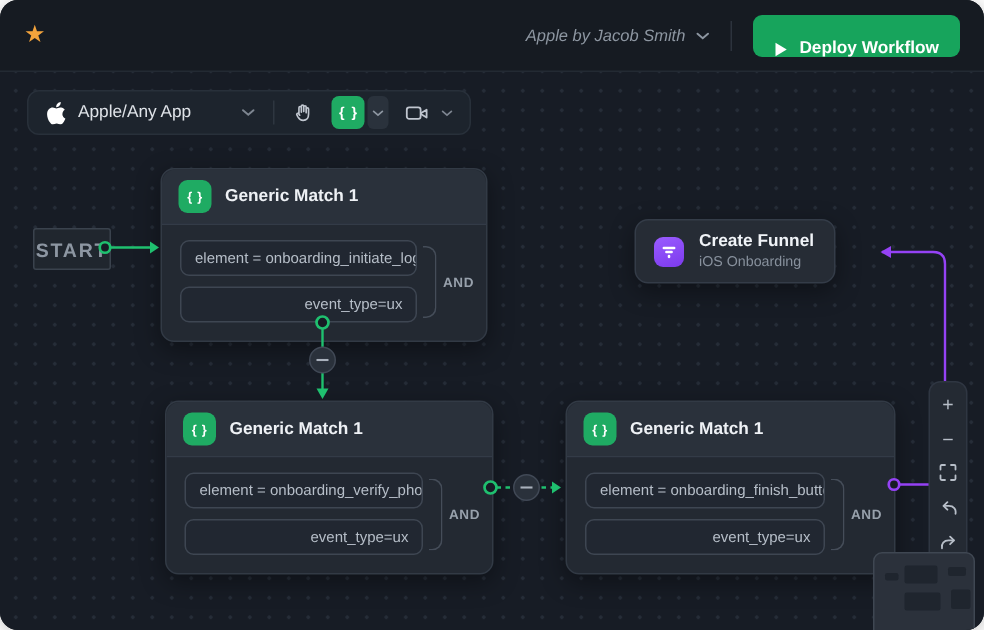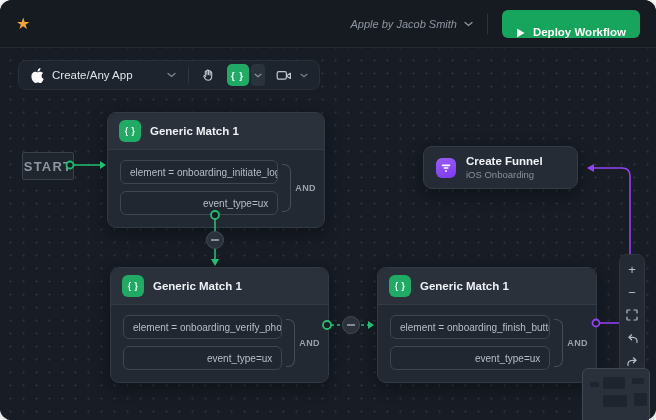--- a/index.html
+++ b/index.html
@@ -48,21 +48,21 @@
         border-radius:6px;color:#b6bec8;font-size:10px;white-space:nowrap;overflow:hidden;cursor:pointer;box-sizing:border-box;}
   .pill + .pill{margin-top:7px;justify-content:flex-end;}
   .andwrap{display:flex;align-items:center;margin-left:4px;}
   .brace{width:8px;height:46px;border:1.5px solid #454d59;border-left:none;border-radius:0 7px 7px 0;margin-right:4px;}
   .and-label{font-size:9px;font-weight:700;color:#98a1ac;letter-spacing:.4px;}
 
   .start-node{position:absolute;left:22px;top:104px;width:50px;height:26px;background:#20262e;
               border:1px solid #3a424d;border-radius:2px;display:flex;align-items:center;justify-content:center;
               color:#8d96a2;font-size:13px;font-weight:700;letter-spacing:1.2px;z-index:1;cursor:pointer;}
 
-  .funnel-node{position:absolute;left:423px;top:98px;width:155px;height:43px;background:#262c35;
+  .funnel-node{position:absolute;left:423px;top:98px;width:134px;height:43px;background:#262c35;
                border:1px solid #343c48;border-radius:9px;display:flex;align-items:center;gap:10px;
                padding:0 12px;box-sizing:border-box;z-index:1;cursor:pointer;box-shadow:0 5px 16px rgba(0,0,0,.38);}
   .funnel-icon{width:20px;height:20px;border-radius:6px;background:linear-gradient(160deg,#9a5cff,#7c3aed);
                display:flex;align-items:center;justify-content:center;flex:0 0 auto;}
   .funnel-title{color:#f0f3f7;font-size:11.5px;font-weight:700;line-height:1.25;}
   .funnel-sub{color:#87909c;font-size:9.5px;line-height:1.25;}
 
   
   .edges{position:absolute;inset:0;z-index:2;pointer-events:none;}
 
@@ -128,21 +128,21 @@
       <path d="M600,275 H622 Q630,275 630,267 V128 Q630,120 622,120 H588" fill="none" stroke="#9542f5" stroke-width="1.6"></path>
       <polygon points="594,116 587,120 594,124" fill="#9542f5"></polygon>
       <circle cx="596" cy="275" r="3.5" fill="#171c25" stroke="#9542f5" stroke-width="1.8" pointer-events="all"></circle>
     </svg>
 
     <div class="toolbar">
       <div class="app-selector">
         <svg width="13" height="15" viewBox="0 0 814 1000">
           <path fill="#ffffff" d="M788.1 340.9c-5.8 4.5-108.2 62.2-108.2 190.5 0 148.4 130.3 200.9 134.2 202.2-.6 3.2-20.7 71.9-68.7 141.9-42.8 61.6-87.5 123.1-155.5 123.1s-85.5-39.5-164-39.5c-76.5 0-103.7 40.8-165.9 40.8s-105.6-57-155.5-127C46.7 790.7 0 663 0 541.8c0-194.4 126.4-297.5 250.8-297.5 66.1 0 121.2 43.4 162.7 43.4 39.5 0 101.1-46 176.3-46 28.5 0 130.9 2.6 198.3 99.2zm-234-181.5c31.1-36.9 53.1-88.1 53.1-139.3 0-7.1-.6-14.3-1.9-20.1-50.6 1.9-110.8 33.7-147.1 75.8-28.5 32.4-55.1 83.6-55.1 135.5 0 7.8 1.3 15.6 1.9 18.1 3.2.6 8.4 1.3 13.6 1.3 45.4 0 102.5-30.4 135.5-71.3z"></path>
         </svg>
-        <span class="label">Create/Any App</span>
+        <span class="label">Apple/Any App</span>
         <svg width="9" height="6" viewBox="0 0 9 6">
           <polyline points="1,1.5 4.5,4.5 8,1.5" fill="none" stroke="#7d8590" stroke-width="1.3" stroke-linecap="round"></polyline>
         </svg>
       </div>
       <div class="tb-divider"></div>
       <div class="tool-btn">
         <svg width="14" height="14" viewBox="0 0 14 14">
           <path d="M4.3 7.6V3.8a.8.8 0 011.6 0v3M5.9 6.6V2.9a.8.8 0 011.6 0v3.4M7.5 6.4V3.3a.8.8 0 011.6 0v3.9M9.1 7.2V4.7a.8.8 0 011.6 0v3.5c0 2.4-1.4 4-3.6 4-1.8 0-2.7-.9-3.5-2.3L2.9 8.6c-.4-.7.7-1.5 1.2-.8l.7 1" fill="none" stroke="#c0c6cf" stroke-width="1.1" stroke-linecap="round" stroke-linejoin="round"></path>
         </svg>
       </div>

